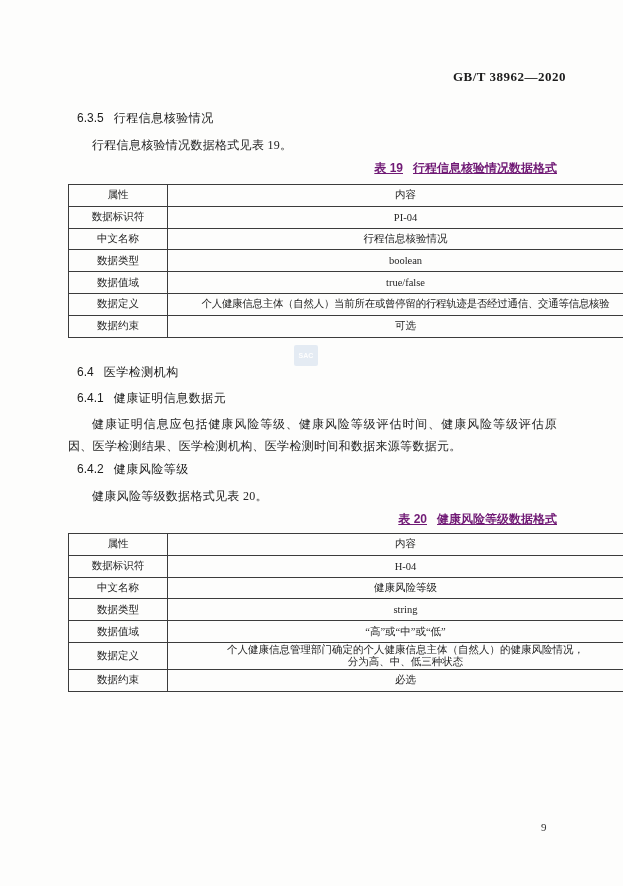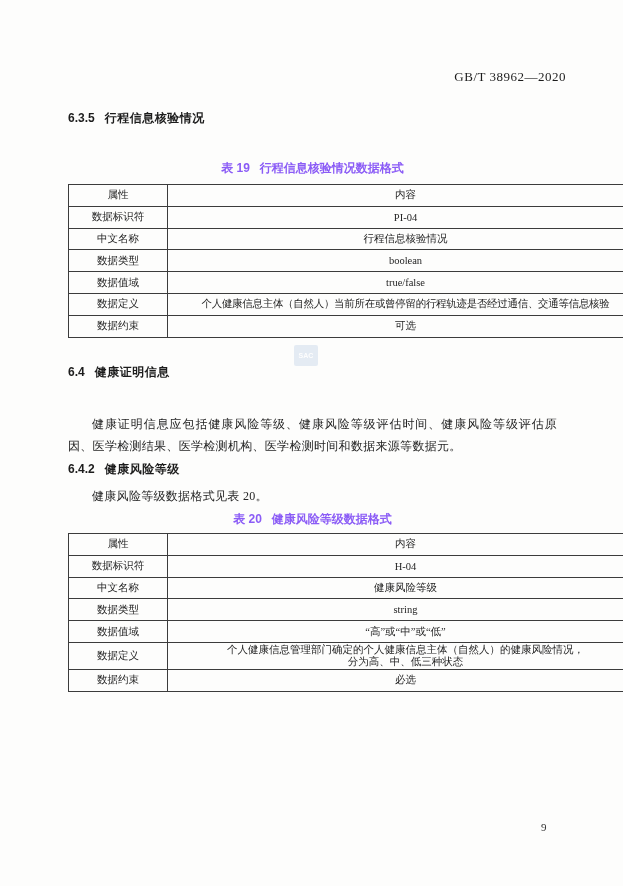--- a/index.html
+++ b/index.html
@@ -8,41 +8,41 @@
     position:relative;
     width:623px; height:886px;
     margin:0 auto;
     background:#fdfdfc;
     font-family:"Liberation Serif","DejaVu Serif",serif;
     color:#222;
     overflow:hidden;
   }
   .std-header {
     position:absolute; top:69px; right:57px;
-    font-size:13px; font-weight:normal; letter-spacing:.5px;
+    font-size:13px; font-weight:bold; letter-spacing:.5px;
     color:#1c1c1c;
   }
   .heading {
-    position:absolute; left:68px;
+    position:absolute; left:77px;
     font-family:"Liberation Sans","DejaVu Sans",sans-serif;
-    font-weight:bold; font-size:12px; color:#1c1c1c;
+    font-weight:normal; font-size:12px; color:#1c1c1c;
     letter-spacing:.5px;
   }
   .heading .num { margin-right:10px; letter-spacing:0; }
   .para {
     position:absolute; left:68px; width:489px;
     font-size:12px; line-height:22px;
     text-align:justify; text-indent:2em;
     color:#242424; letter-spacing:.3px;
   }
   .caption {
     position:absolute; left:68px; width:489px;
-    text-align:center;
+    text-align:right;
     font-family:"Liberation Sans","DejaVu Sans",sans-serif;
-    font-weight:bold; font-size:12px; color:#8b5cf6;
+    font-weight:bold; font-size:12px; color:#701a75;text-decoration:underline;
   }
   .caption .tnum { margin-right:10px; }
   table.data-table {
     position:absolute; left:68px; width:576px;
     border-collapse:collapse;
     border:1.4px solid #2e2e2e;
     table-layout:fixed;
   }
   table.data-table td {
     border:0.8px solid #3c3c3c;
@@ -70,20 +70,21 @@
 </head>
 <body>
 
 <div class="page">
 
   <div class="std-header">GB/T 38962—2020</div>
 
   <div class="heading" style="top:110px">
     <span class="num">6.3.5</span><span>行程信息核验情况</span>
   </div>
+  <div class="para" style="top:134px">行程信息核验情况数据格式见表 19。</div>
 
   <div class="caption" style="top:160px">
     <span class="tnum">表 19</span><span>行程信息核验情况数据格式</span>
   </div>
 
   <table class="data-table" style="top:184px">
     <tbody>
         <tr>
       <td class="c1">属性</td>
       <td>内容</td>
@@ -113,23 +114,26 @@
       <td>可选</td>
     </tr>
   </tbody>
     </table>
 
   <div class="watermark">
     <span>SAC</span>
   </div>
 
   <div class="heading" style="top:364px">
-    <span class="num">6.4</span><span>健康证明信息</span>
+    <span class="num">6.4</span><span>医学检测机构</span>
   </div>
 
+  <div class="heading" style="top:390px">
+    <span class="num">6.4.1</span><span>健康证明信息数据元</span>
+  </div>
   <div class="para" style="top:413px">健康证明信息应包括健康风险等级、健康风险等级评估时间、健康风险等级评估原因、医学检测结果、医学检测机构、医学检测时间和数据来源等数据元。</div>
 
   <div class="heading" style="top:461px">
     <span class="num">6.4.2</span><span>健康风险等级</span>
   </div>
   <div class="para" style="top:485px">健康风险等级数据格式见表 20。</div>
 
   <div class="caption" style="top:511px">
     <span class="tnum">表 20</span><span>健康风险等级数据格式</span>
   </div>

